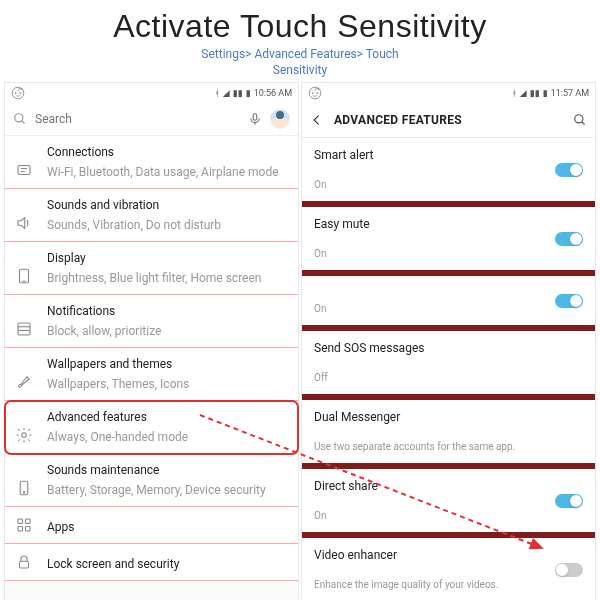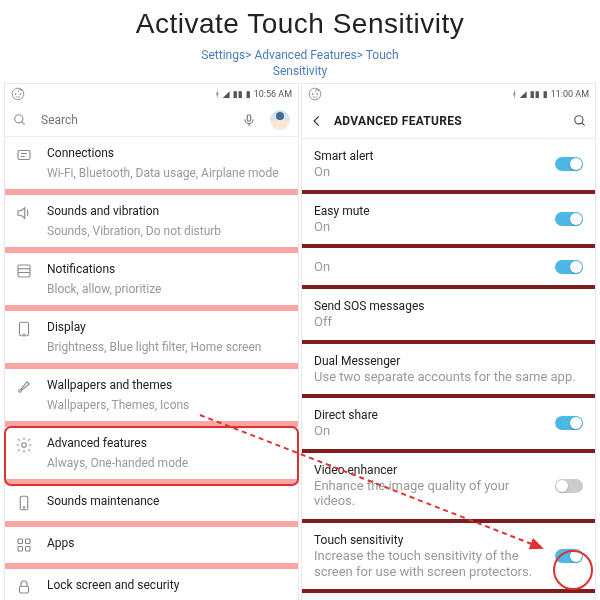--- a/index.html
+++ b/index.html
@@ -1,46 +1,46 @@
 <!DOCTYPE html>
 <html><head>
 <meta charset="utf-8">
 <style>
 * { margin: 0; padding: 0; box-sizing: border-box; font-family: -apple-system, BlinkMacSystemFont, "Segoe UI", Roboto, Arial, sans-serif; }
 body { background: #fff; width: 600px; height: 600px; overflow: hidden; position: relative; }
 .header-area { text-align: center; padding: 8px 0 4px; }
-.main-title { font-family: "Century Gothic", "Futura", sans-serif; font-size: 28px; font-weight: 400; color: #222; letter-spacing: 0.5px; }
-.breadcrumb { font-size: 12px; color: #4a7cb8; margin-top: 8px; line-height: 1.3; }
+.main-title { font-family: "Century Gothic", "Futura", sans-serif; font-size: 32px; font-weight: 400; color: #222; letter-spacing: 0.5px; }
+.breadcrumb { font-size: 12px; color: #4a7cb8; margin-top: 2px; line-height: 1.3; }
 .screens { display: flex; gap: 2px; padding: 0 4px; }
 .screen { flex: 1; background: #fafafa; border: 1px solid #e8e8e8; font-size: 10px; position: relative; min-height: 530px; }
 .status-bar { display: flex; justify-content: space-between; align-items: center; padding: 3px 6px; background: #fff; font-size: 9px; color: #555; }
 .status-left { display: flex; align-items: center; gap: 3px; }
 .status-right { display: flex; align-items: center; gap: 3px; }
-.search-row { display: flex; align-items: center; background: #fff; padding: 6px 8px; gap: 14px; border-bottom: 1px solid #eee; }
+.search-row { display: flex; align-items: center; background: #fff; padding: 6px 8px; gap: 8px; border-bottom: 1px solid #eee; }
 .search-icon-svg { width: 14px; height: 14px; }
 .search-input { flex: 1; border: none; background: transparent; font-size: 12px; color: #888; outline: none; }
 .mic-icon { width: 14px; height: 14px; }
 .avatar { width: 20px; height: 20px; border-radius: 50%; background: linear-gradient(#cde5f5 45%, #fbe7d6 55%); position: relative; }
 .avatar::after { content: ""; position: absolute; top: 2px; left: 50%; transform: translateX(-50%); width: 8px; height: 8px; border-radius: 50%; background: #4a6a8a; }
 .adv-header { display: flex; align-items: center; background: #fff; padding: 10px 8px; gap: 10px; border-bottom: 1px solid #eee; }
 .back-arrow { width: 14px; height: 14px; }
 .adv-title { font-weight: 700; font-size: 12px; color: #222; flex: 1; letter-spacing: 0.3px; }
 .adv-search { width: 14px; height: 14px; }
 .list { }
-.item { display: flex; align-items: flex-start; padding: 9px 10px; background: #fff; border-bottom: 6px solid #fca5a5; gap: 14px; }
+.item { display: flex; align-items: flex-end; padding: 9px 10px; background: #fff; border-bottom: 1px solid #fca5a5; gap: 14px; }
 .item-icon { width: 18px; height: 18px; flex-shrink: 0; display: flex; align-items: center; justify-content: center; }
 .item-icon svg { width: 18px; height: 18px; }
 .item-text { flex: 1; min-width: 0; }
 .item-title { font-size: 12px; color: #222; font-weight: 400; }
 .item-sub { font-size: 12px; color: #999; margin-top: 6px; white-space: nowrap; overflow: hidden; text-overflow: ellipsis; }
 .highlighted { outline: 2px solid #e03030; outline-offset: -1px; border-radius: 6px; }
-.item2 { display: flex; align-items: center; padding: 10px 12px; background: #fff; border-bottom: 4px solid #7f1d1d; gap: 10px; }
+.item2 { display: flex; align-items: center; padding: 10px 12px; background: #fff; border-bottom: 6px solid #7f1d1d; gap: 10px; }
 .item2-text { flex: 1; min-width: 0; }
 .item2-title { font-size: 12px; color: #222; }
-.item2-sub { font-size: 13px; color: #999; margin-top: 1px; line-height: 1.2; }
+.item2-sub { font-size: 10px; color: #999; margin-top: 17px; line-height: 1.2; }
 .toggle { width: 28px; height: 14px; border-radius: 7px; position: relative; flex-shrink: 0; }
 .toggle.on { background: #4db8e6; }
 .toggle.off { background: #ccc; }
 .toggle::after { content: ""; position: absolute; width: 12px; height: 12px; border-radius: 50%; background: #fff; top: 1px; box-shadow: 0 1px 2px rgba(0,0,0,0.2); }
 .toggle.on::after { right: 1px; }
 .toggle.off::after { left: 1px; }
 .red-circle { position: absolute; border: 2.5px solid #e03030; border-radius: 50%; width: 40px; height: 40px; pointer-events: none; }
 .dashed-arrow { position: absolute; pointer-events: none; }
 .reddit-icon { width: 14px; height: 14px; fill: #888; }
 </style>
@@ -111,45 +111,45 @@
             </svg>
           </div>
         <div class="item-text">
             <div class="item-title">Sounds and vibration</div>
             <div class="item-sub">Sounds, Vibration, Do not disturb</div>
           </div>
       </div>
       <div class="item">
         <div class="item-icon">
             <svg viewBox="0 0 24 24" fill="none" stroke="#888" stroke-width="1.5">
+              <rect x="6" y="3" width="12" height="18" rx="2"></rect>
+              <line x1="10" y1="19" x2="14" y2="19"></line>
+            </svg>
+          </div>
+        <div class="item-text">
+            <div class="item-title">Display</div>
+            <div class="item-sub">Brightness, Blue light filter, Home screen</div>
+          </div>
+      </div>
+      <div class="item">
+        <div class="item-icon">
+            <svg viewBox="0 0 24 24" fill="none" stroke="#888" stroke-width="1.5">
               <rect x="4" y="4" width="16" height="16" rx="2"></rect>
               <line x1="4" y1="9" x2="20" y2="9"></line>
               <line x1="4" y1="14" x2="20" y2="14"></line>
             </svg>
           </div>
         <div class="item-text">
             <div class="item-title">Notifications</div>
             <div class="item-sub">Block, allow, prioritize</div>
           </div>
       </div>
       <div class="item">
         <div class="item-icon">
             <svg viewBox="0 0 24 24" fill="none" stroke="#888" stroke-width="1.5">
-              <rect x="6" y="3" width="12" height="18" rx="2"></rect>
-              <line x1="10" y1="19" x2="14" y2="19"></line>
-            </svg>
-          </div>
-        <div class="item-text">
-            <div class="item-title">Display</div>
-            <div class="item-sub">Brightness, Blue light filter, Home screen</div>
-          </div>
-      </div>
-      <div class="item">
-        <div class="item-icon">
-            <svg viewBox="0 0 24 24" fill="none" stroke="#888" stroke-width="1.5">
               <path d="M5 18c0-2 2-3 3-3l8-10 3 3-10 8c0 1-1 3-3 3-1 0-1-1-1-1z"></path>
             </svg>
           </div>
         <div class="item-text">
             <div class="item-title">Wallpapers and themes</div>
             <div class="item-sub">Wallpapers, Themes, Icons</div>
           </div>
       </div>
       <div class="item highlighted">
         <div class="item-icon">
@@ -165,20 +165,21 @@
       </div>
       <div class="item">
         <div class="item-icon">
             <svg viewBox="0 0 24 24" fill="none" stroke="#888" stroke-width="1.5">
               <rect x="7" y="3" width="10" height="18" rx="2"></rect>
               <circle cx="12" cy="18" r="1"></circle>
             </svg>
           </div>
         <div class="item-text">
             <div class="item-title">Sounds maintenance</div>
+            <div class="item-sub">Battery, Storage, Memory, Device security</div>
           </div>
       </div>
       <div class="item">
         <div class="item-icon">
             <svg viewBox="0 0 24 24" fill="none" stroke="#888" stroke-width="1.5">
               <rect x="4" y="4" width="6" height="6" rx="1"></rect>
               <rect x="14" y="4" width="6" height="6" rx="1"></rect>
               <rect x="4" y="14" width="6" height="6" rx="1"></rect>
               <rect x="14" y="14" width="6" height="6" rx="1"></rect>
             </svg>
@@ -211,21 +212,21 @@
             <path d="M8 16c2 2 6 2 8 0" fill="none" stroke="#888" stroke-width="1.2"></path>
             <circle cx="18" cy="5" r="1.5" fill="#888"></circle>
             <path d="M12 9l2-5 4 1" fill="none" stroke="#888" stroke-width="1.2"></path>
           </svg>
       </div>
       <div class="status-right">
         <span>ᚼ</span>
         <span>◢</span>
         <span>▮▮</span>
         <span>▮</span>
-        <span>11:00 AM</span>
+        <span>11:57 AM</span>
       </div>
     </div>
     <div class="adv-header">
       <svg class="back-arrow" viewBox="0 0 24 24" fill="none" stroke="#333" stroke-width="2">
           <polyline points="15 4 7 12 15 20"></polyline>
         </svg>
       <div class="adv-title">ADVANCED FEATURES</div>
       <svg class="adv-search" viewBox="0 0 24 24" fill="none" stroke="#555" stroke-width="2">
           <circle cx="10" cy="10" r="7"></circle>
           <line x1="20" y1="20" x2="15" y2="15"></line>

